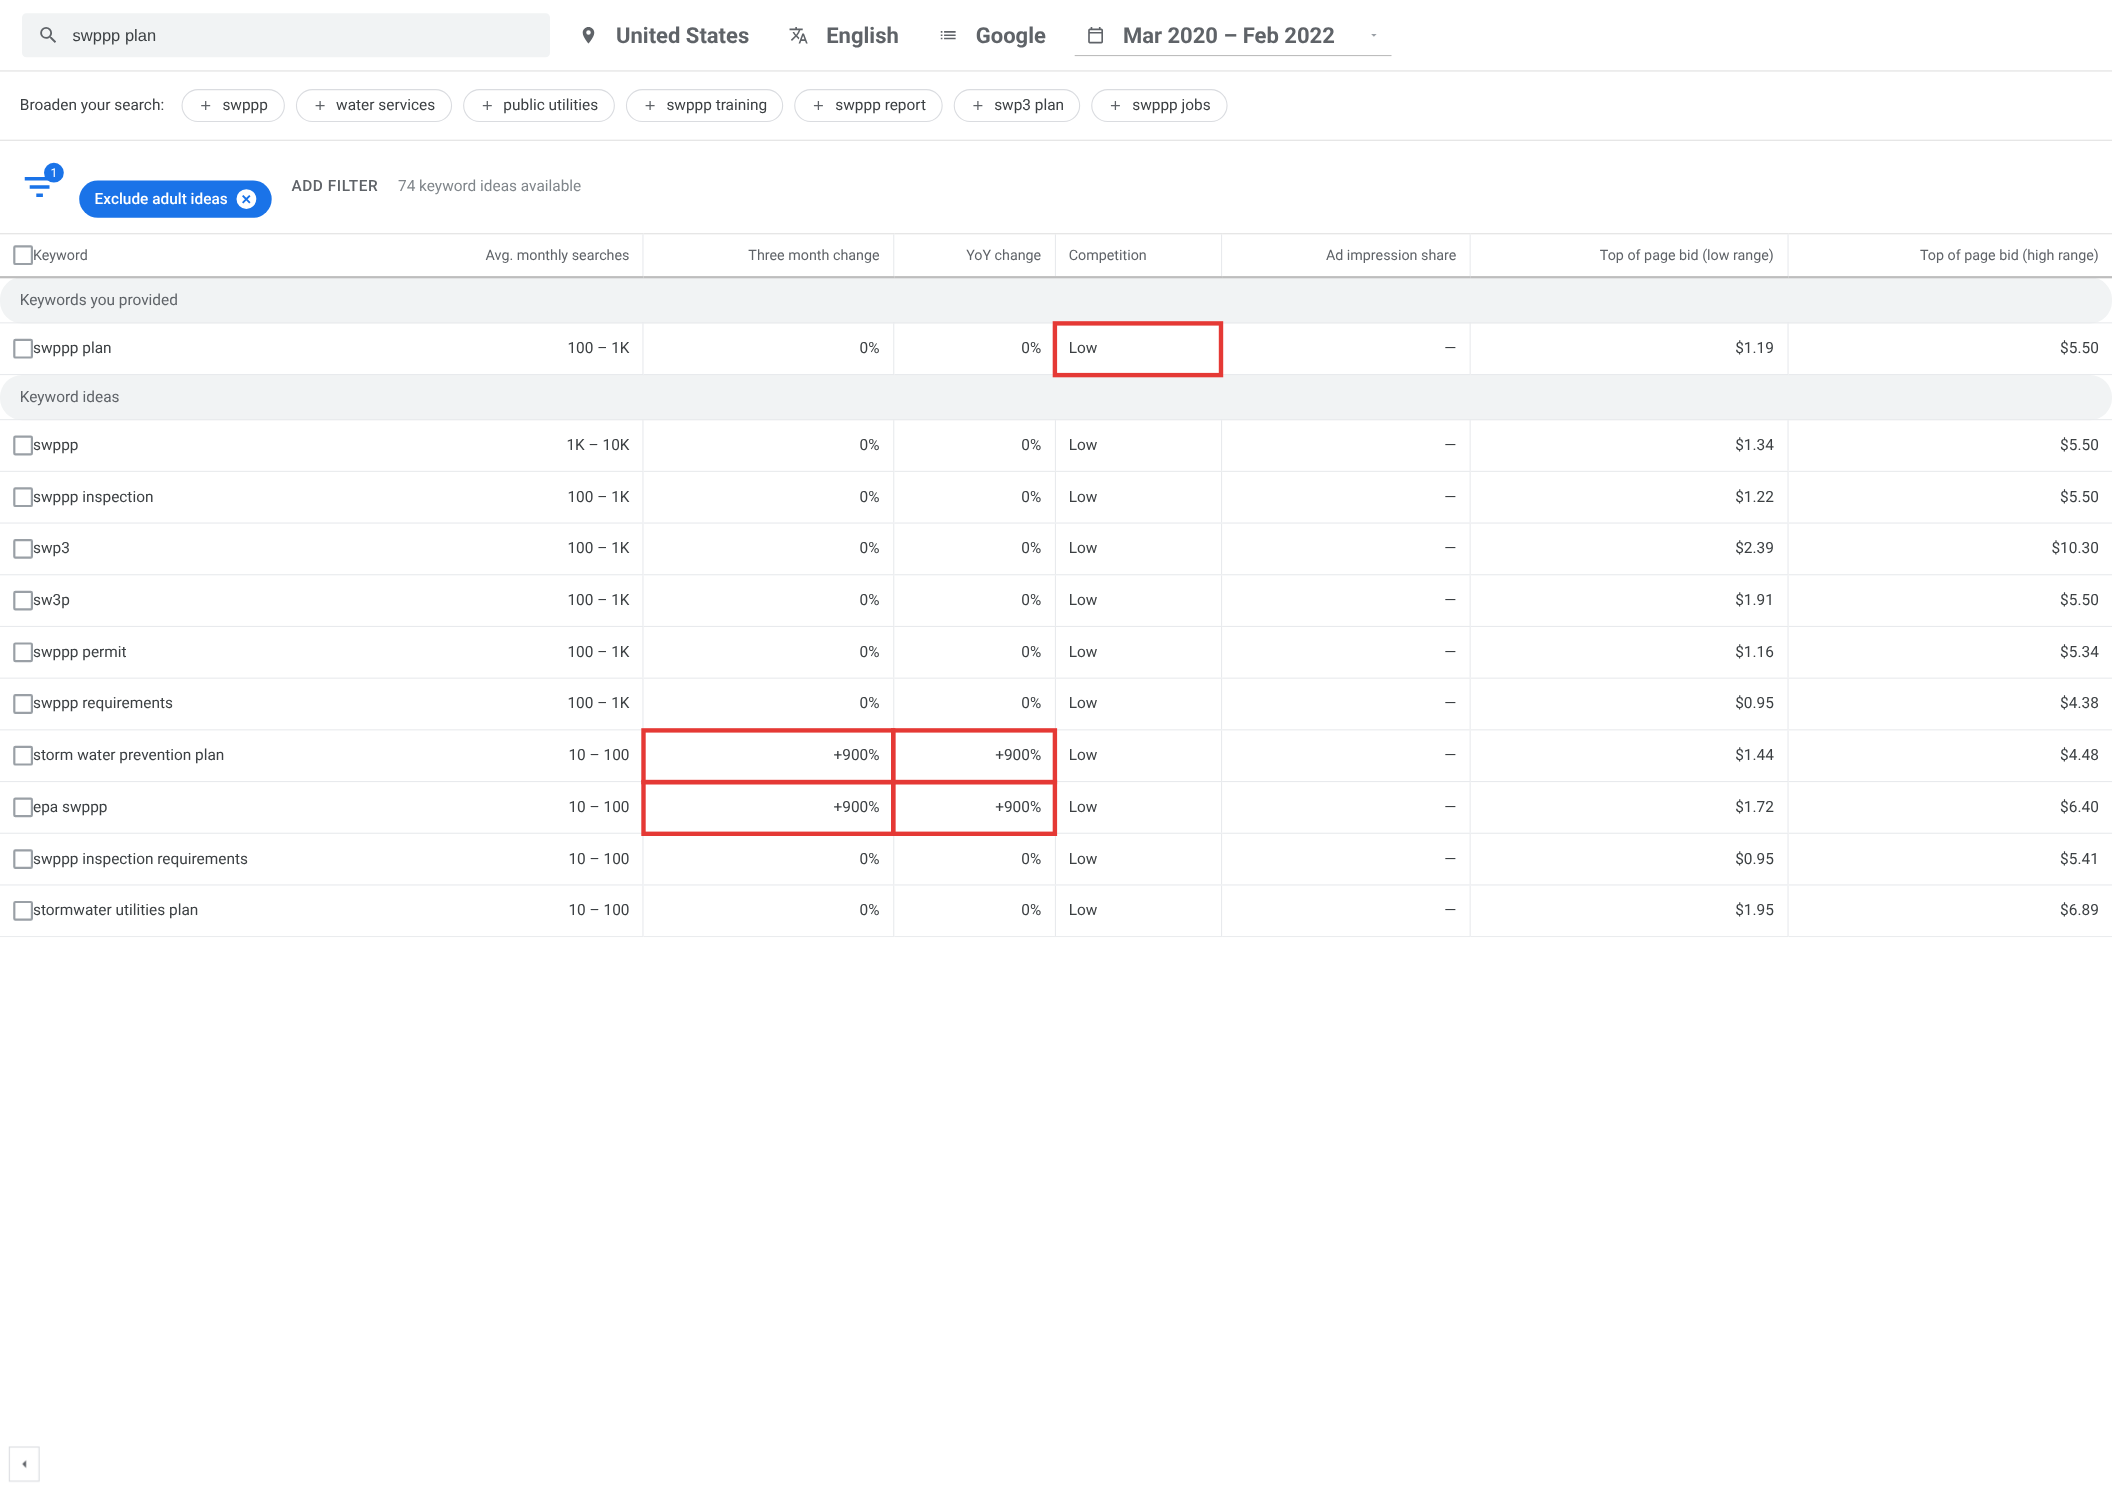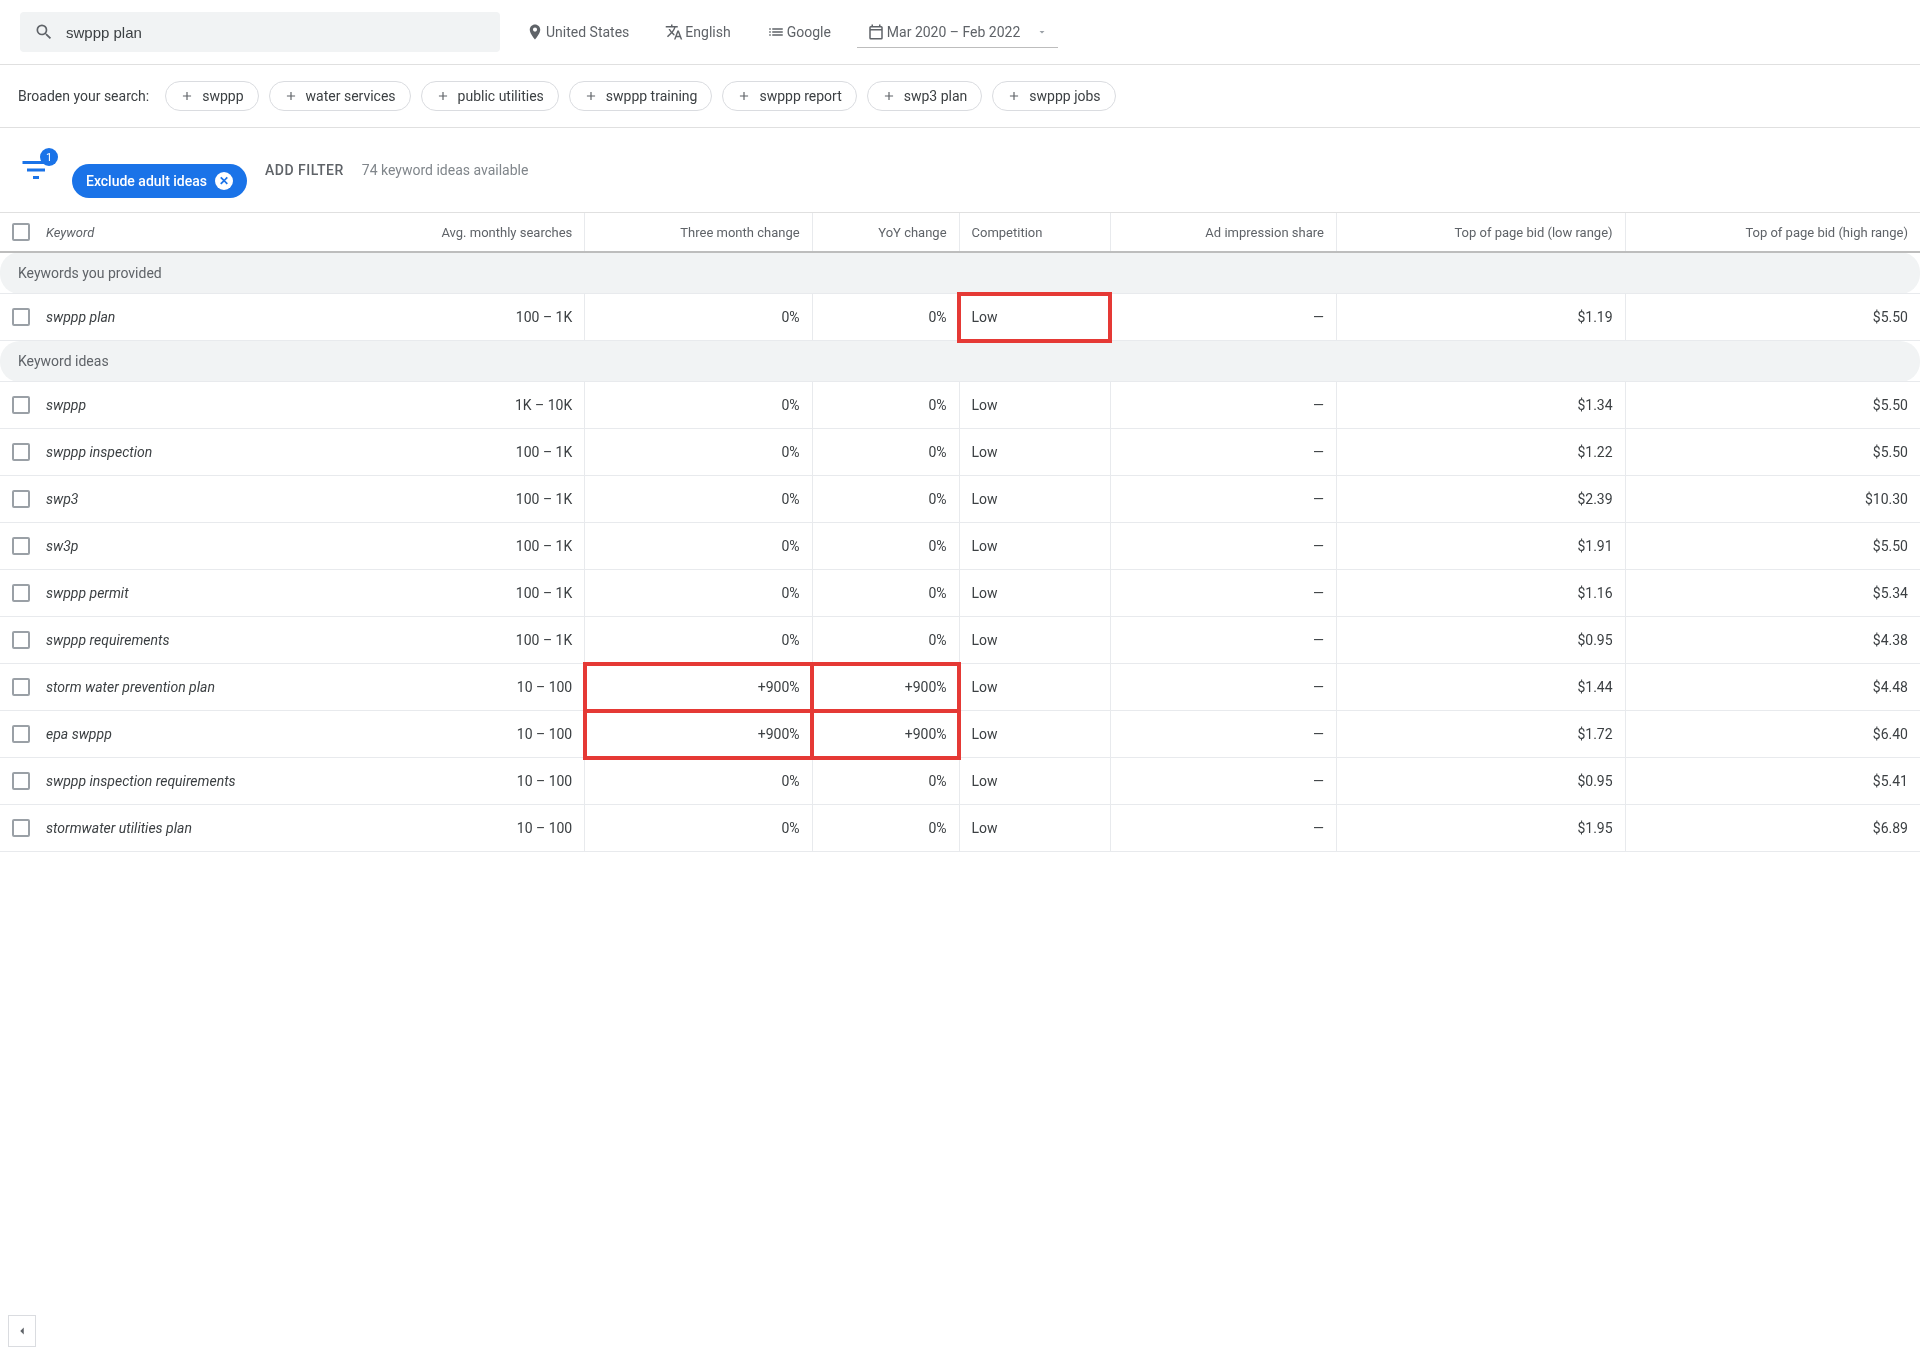--- a/index.html
+++ b/index.html
@@ -30,24 +30,25 @@
     background: transparent;
     font-size: 15px;
     outline: none;
     flex: 1;
     color: #3c4043;
   }
   .icon { display: inline-flex; align-items: center; justify-content: center; }
   .top-filter {
     display: flex;
     align-items: center;
-    gap: 2px;
+    gap: 16px;
     padding: 6px 10px;
     color: #5f6368;
-    font-size: 14px;
+    font-size: 20px;
+    font-weight: bold;
   }
   .top-filter.date {
     border-bottom: 1px solid #bdbdbd;
     padding-bottom: 6px;
   }
   .broaden-row {
     display: flex;
     align-items: center;
     padding: 16px 18px;
     border-bottom: 1px solid #e0e0e0;
@@ -127,21 +128,21 @@
   }
   .section-row td {
     background: #f1f3f4;
     text-align: left;
     color: #5f6368;
     font-size: 14px;
     padding: 12px 18px;
     border-radius: 20px;
   }
   .kw-cell-inner {
-    display: flex; align-items: center; gap: 16px; font-style: italic;
+    display: flex; align-items: center; 
   }
   .highlight-red {
     outline: 4px solid #e53935;
     outline-offset: -2px;
   }
   .col-border { border-left: 1px solid #e8eaed; }
   .scroll-left-btn {
     position: fixed; left: 8px; bottom: 10px;
     width: 28px; height: 32px;
     border: 1px solid #dadce0; background: #fff;

